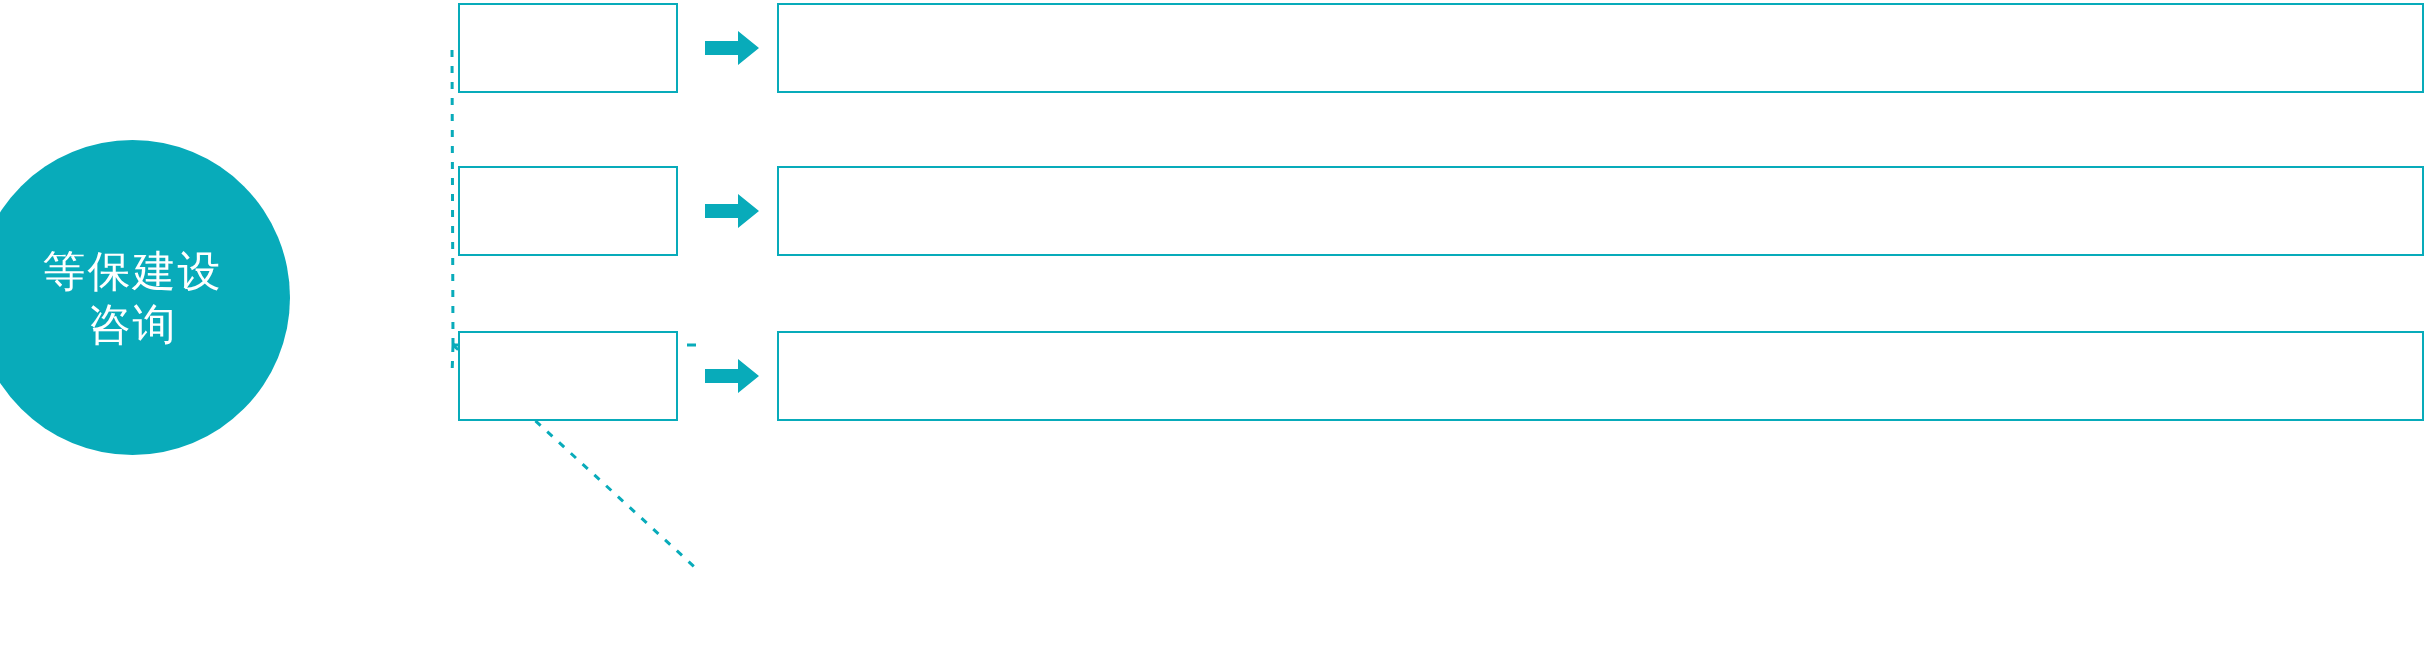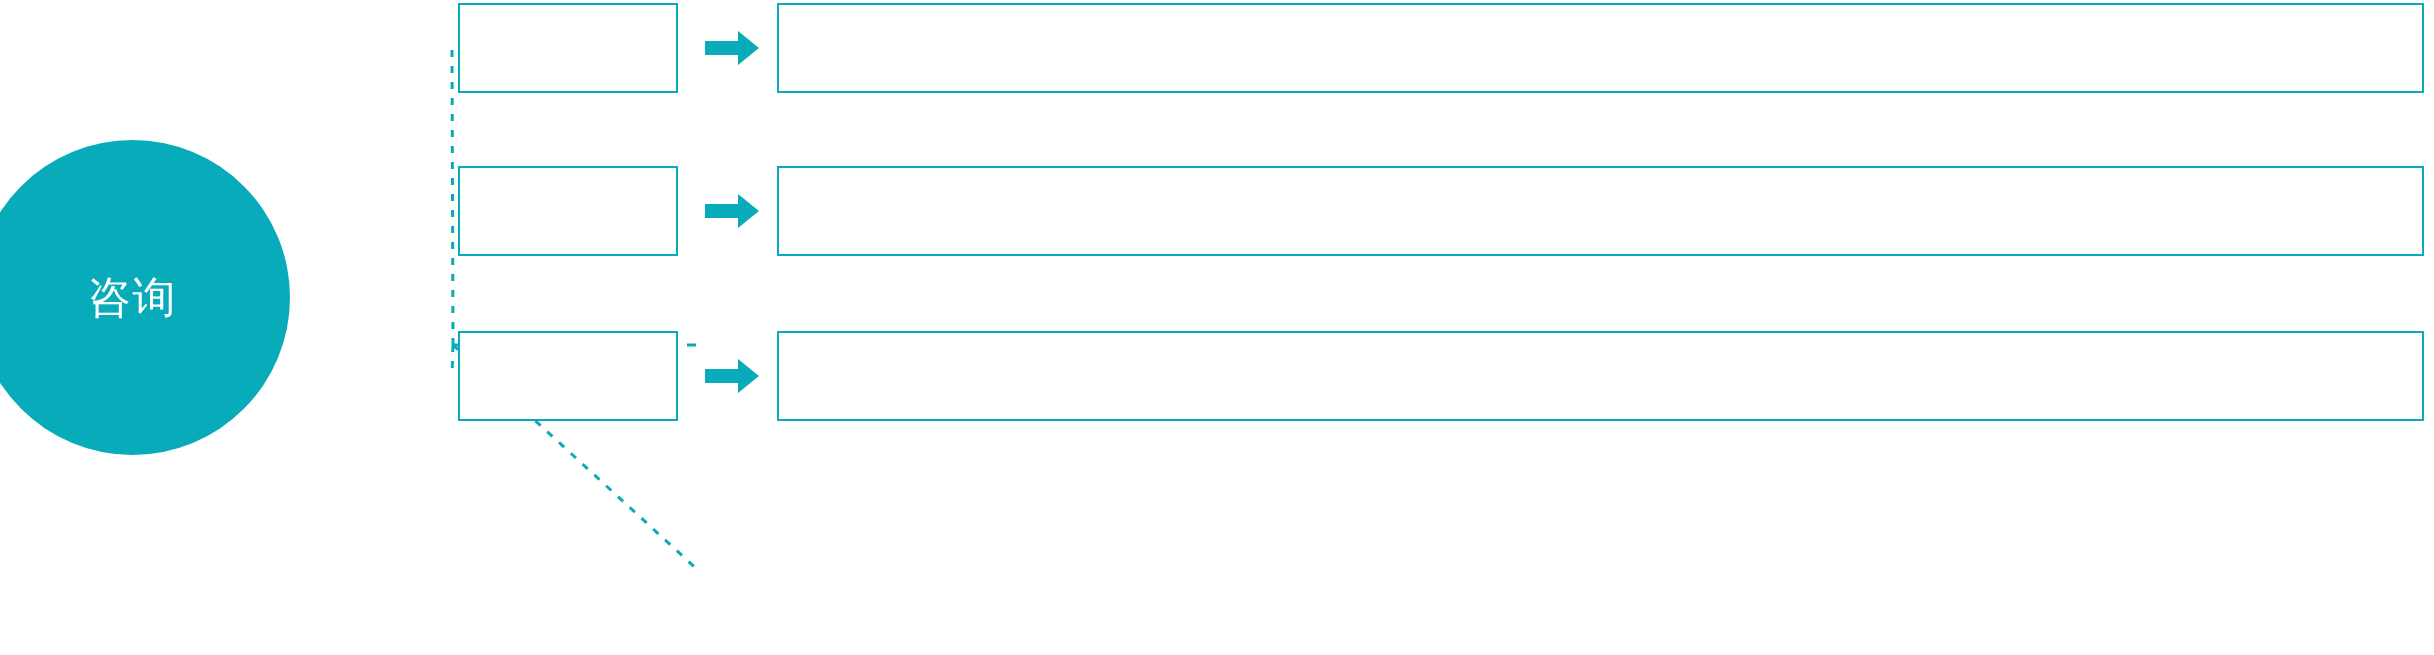--- a/index.html
+++ b/index.html
@@ -90,20 +90,21 @@
   .arrow-1 { top: 31px; }
   .arrow-2 { top: 194px; }
   .arrow-3 { top: 359px; }
 </style>
 </head>
 <body>
 
 <div id="canvas">
 
   <div class="hub-circle">
+    <span class="hub-line">等保建设</span>
     <span class="hub-line">咨询</span>
   </div>
 
   <svg class="connectors" viewBox="0 0 2434 655" width="2434" height="655" xmlns="http://www.w3.org/2000/svg">
     <line x1="453" y1="345" x2="453" y2="345" stroke="#08abba" stroke-width="3" stroke-dasharray="7 9" stroke-linecap="butt"></line>
     <line x1="453" y1="345" x2="452" y2="48" stroke="#08abba" stroke-width="3" stroke-dasharray="7 9" stroke-linecap="butt"></line>
     <line x1="453" y1="345" x2="455" y2="345" stroke="#08abba" stroke-width="3" stroke-dasharray="7 9" stroke-linecap="butt"></line>
     <line x1="453" y1="345" x2="700" y2="345" stroke="#08abba" stroke-width="3" stroke-dasharray="9 9" stroke-linecap="butt"></line>
     <line x1="453" y1="345" x2="452" y2="375" stroke="#08abba" stroke-width="3" stroke-dasharray="7 9" stroke-linecap="butt"></line>
     <line x1="453" y1="345" x2="700" y2="572" stroke="#08abba" stroke-width="3" stroke-dasharray="7 9" stroke-linecap="butt"></line>

